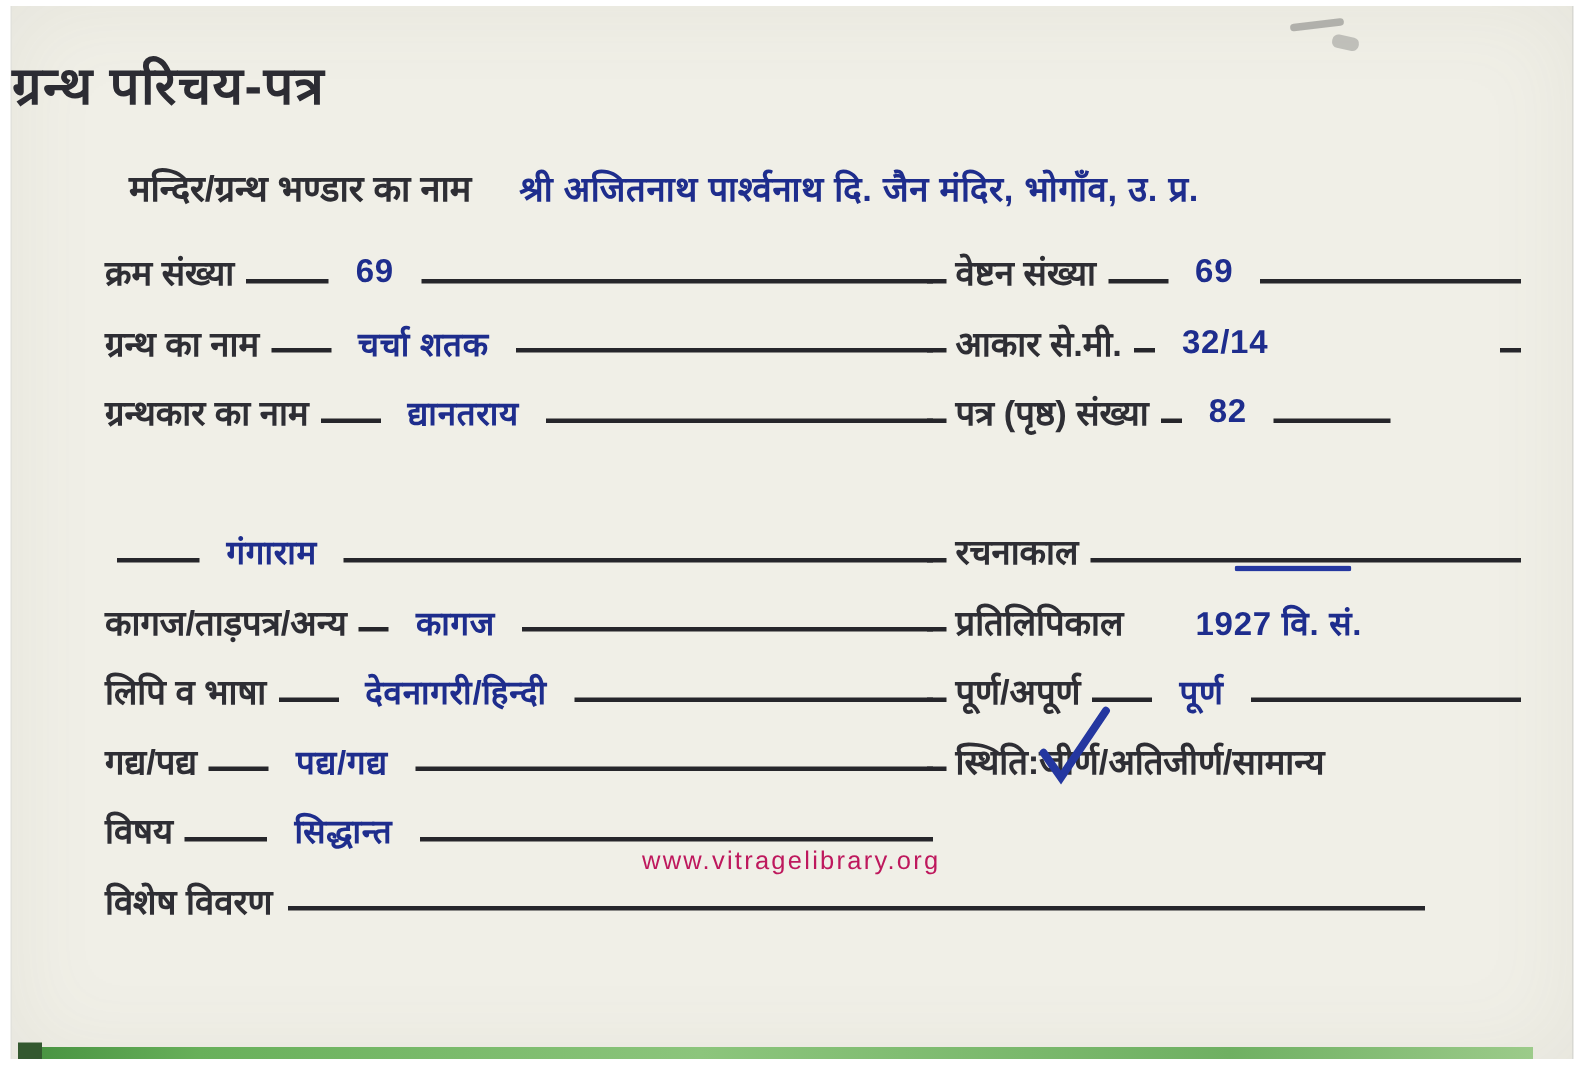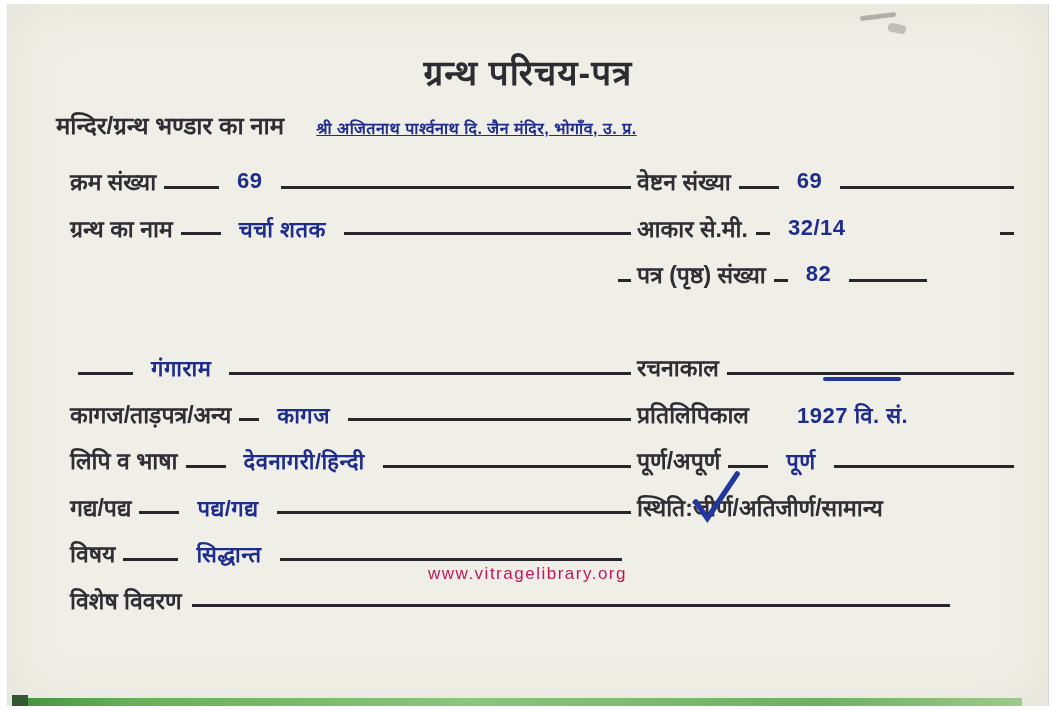--- a/index.html
+++ b/index.html
@@ -6,29 +6,29 @@
   body {
     width:1064px; height:710px; background:#ffffff; overflow:hidden;
     font-family:"Liberation Sans","DejaVu Sans",sans-serif;
   }
   .paper {
     position:absolute; left:8px; top:4px; width:1040px; height:702px;
     background:#f0efe7;
     box-shadow: inset 0 0 60px rgba(120,110,90,.08), 1px 0 0 #d8d8d2, -1px 0 0 #e2e2dc;
   }
   .title {
-    position:absolute; top:44px; left:0; right:0; text-align:center;
+    position:absolute; top:28px; left:0; right:0; text-align:left;
     font-size:35px; font-weight:700; color:#2c2c33; letter-spacing:1px;
   }
   .header-row {
-    position:absolute; top:104px; left:48px; right:22px;
+    position:absolute; top:104px; left:78px; right:22px;
     display:flex; align-items:baseline; white-space:nowrap;text-align:center;
   }
   .header-row .lbl { font-size:24px; }
-  .header-row .val { font-size:16px; margin-left:14px;text-decoration:underline; }
+  .header-row .val { font-size:23px; margin-left:14px; }
 
   .lbl { font-weight:700; color:#2e2e34; font-size:23px; white-space:nowrap; }
   .val { font-weight:700; color:#1e2d8d; font-size:22px; white-space:nowrap; letter-spacing:.5px; }
 
   .form { position:absolute; top:154px; left:0; right:0; height:480px; }
   .row { position:absolute; height:46px; display:flex; align-items:center; }
   .lrow { left:62px; width:552px; }
   .rrow { left:610px; width:396px; }
   .lrow.wide { width:880px; }
   .t0{top:0} .t1{top:46.5px} .t2{top:93px} .t3{top:139.5px} .t4{top:186px}
@@ -87,20 +87,26 @@
       <span class="ln mid w55"></span>
       <span class="val">69</span>
       <span class="ln grow"></span>
     </div>
     <div class="row lrow t1">
       <span class="lbl">ग्रन्थ का नाम</span>
       <span class="ln mid w40"></span>
       <span class="val">चर्चा शतक</span>
       <span class="ln grow"></span>
     </div>
+    <div class="row lrow t2">
+      <span class="lbl">ग्रन्थकार का नाम</span>
+      <span class="ln mid w40"></span>
+      <span class="val">द्यानतराय</span>
+      <span class="ln grow"></span>
+    </div>
     <div class="row lrow t4">
       <span class="ln mid w55"></span>
       <span class="val">गंगाराम</span>
       <span class="ln grow"></span>
     </div>
     <div class="row lrow t5">
       <span class="lbl">कागज/ताड़पत्र/अन्य</span>
       <span class="ln mid w20"></span>
       <span class="val">कागज</span>
       <span class="ln grow"></span>

